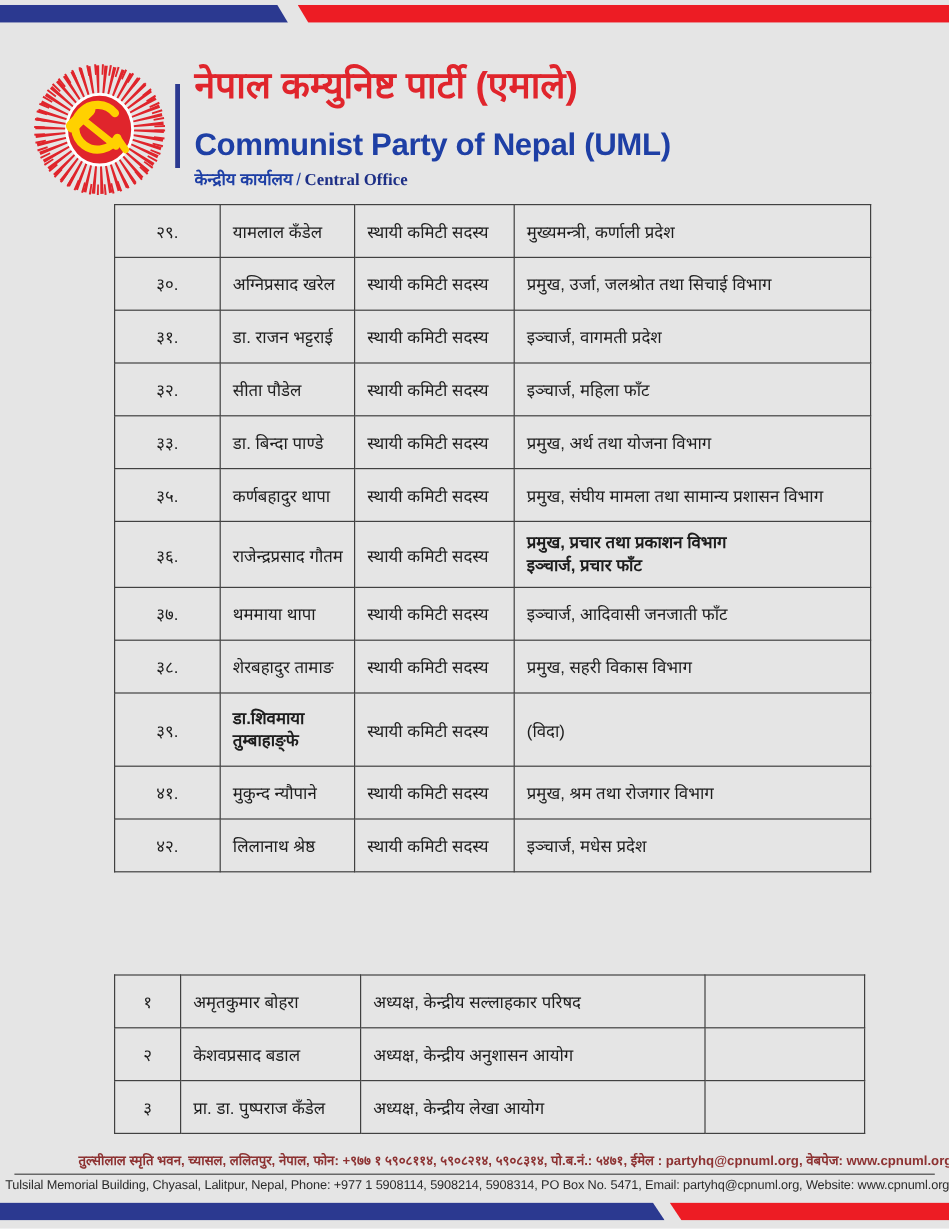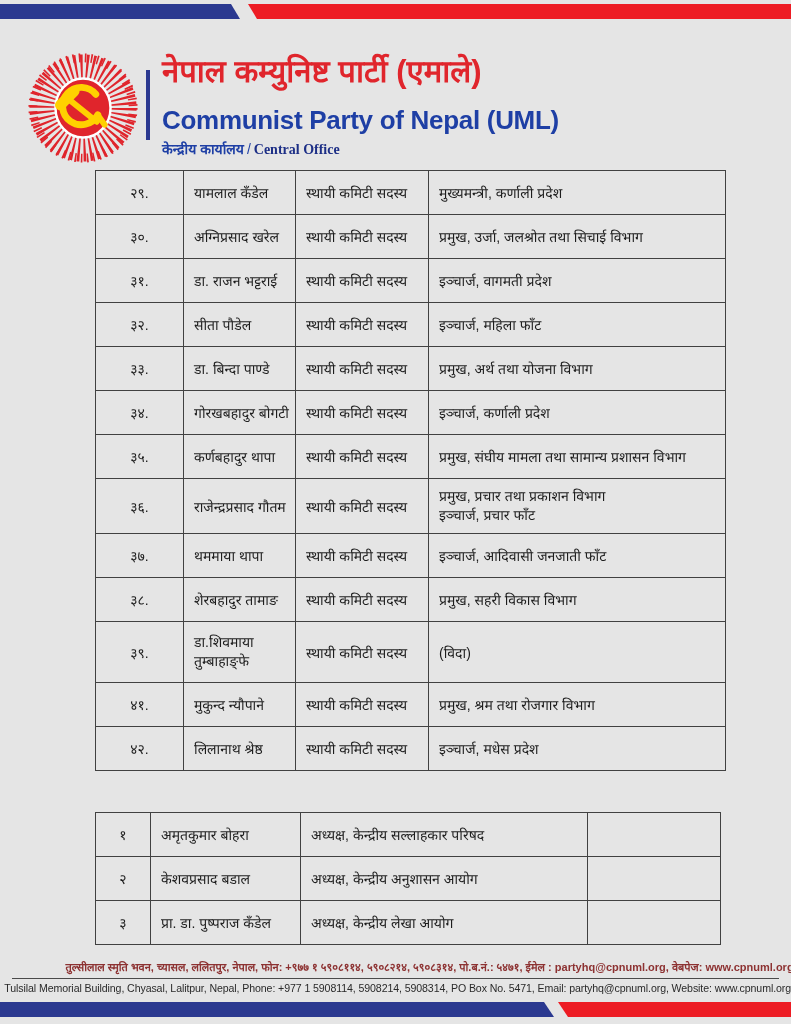--- a/index.html
+++ b/index.html
@@ -23,21 +23,21 @@
   .titles{position:absolute;left:162px;top:52px;width:600px;}
   .title-np{font-size:31px;font-weight:700;color:#e0252c;line-height:40px;white-space:nowrap;}
   .title-en{font-size:26px;font-weight:700;color:#1e3fa5;line-height:34px;letter-spacing:-0.3px;white-space:nowrap;margin-top:11px;}
   .subtitle{font-size:14px;font-weight:700;color:#1e3fa5;line-height:24px;white-space:nowrap;}
   .subtitle .sep{font-weight:400;padding:0 3px;}
   .subtitle .en{font-family:"Liberation Serif","DejaVu Serif",serif;color:#1d2f86;}
   
   table{border-collapse:collapse;table-layout:fixed;font-size:14px;color:#1d1d1d;}
   td{border:1.4px solid #414141;vertical-align:middle;padding:2px 4px 2px 10px;overflow:hidden;}
   td.sn{text-align:center;padding:2px 2px;margin-top:40px;}
-  td.pre{white-space:pre-line;line-height:19px;}
+  td.pre{white-space:pre-line;line-height:19px;font-weight:bold;}
   .t1{position:absolute;left:95px;top:170px;width:630px;}
   .t2{position:absolute;left:95px;top:812px;width:625px;}
   .r39 td{height:39px;}
   .r50 td{height:50px;}
   .r56 td{height:56px;}
   .section-heading{
     position:absolute;left:96px;top:757px;font-size:15px;font-weight:700;color:#111;
     white-space:nowrap;
   }
   
@@ -109,26 +109,20 @@
         <td>स्थायी कमिटी सदस्य</td>
         <td>इञ्चार्ज, महिला फाँट</td>
       </tr>
       <tr class="r39">
         <td class="sn">३३.</td>
         <td>डा. बिन्दा पाण्डे</td>
         <td>स्थायी कमिटी सदस्य</td>
         <td>प्रमुख, अर्थ तथा योजना विभाग</td>
       </tr>
       <tr class="r39">
-        <td class="sn">३४.</td>
-        <td>गोरखबहादुर बोगटी</td>
-        <td>स्थायी कमिटी सदस्य</td>
-        <td>इञ्चार्ज, कर्णाली प्रदेश</td>
-      </tr>
-      <tr class="r39">
         <td class="sn">३५.</td>
         <td>कर्णबहादुर थापा</td>
         <td>स्थायी कमिटी सदस्य</td>
         <td>प्रमुख, संघीय मामला तथा सामान्य प्रशासन विभाग</td>
       </tr>
       <tr class="r50">
         <td class="sn">३६.</td>
         <td>राजेन्द्रप्रसाद गौतम</td>
         <td>स्थायी कमिटी सदस्य</td>
         <td class="pre">प्रमुख,  प्रचार तथा प्रकाशन विभाग

